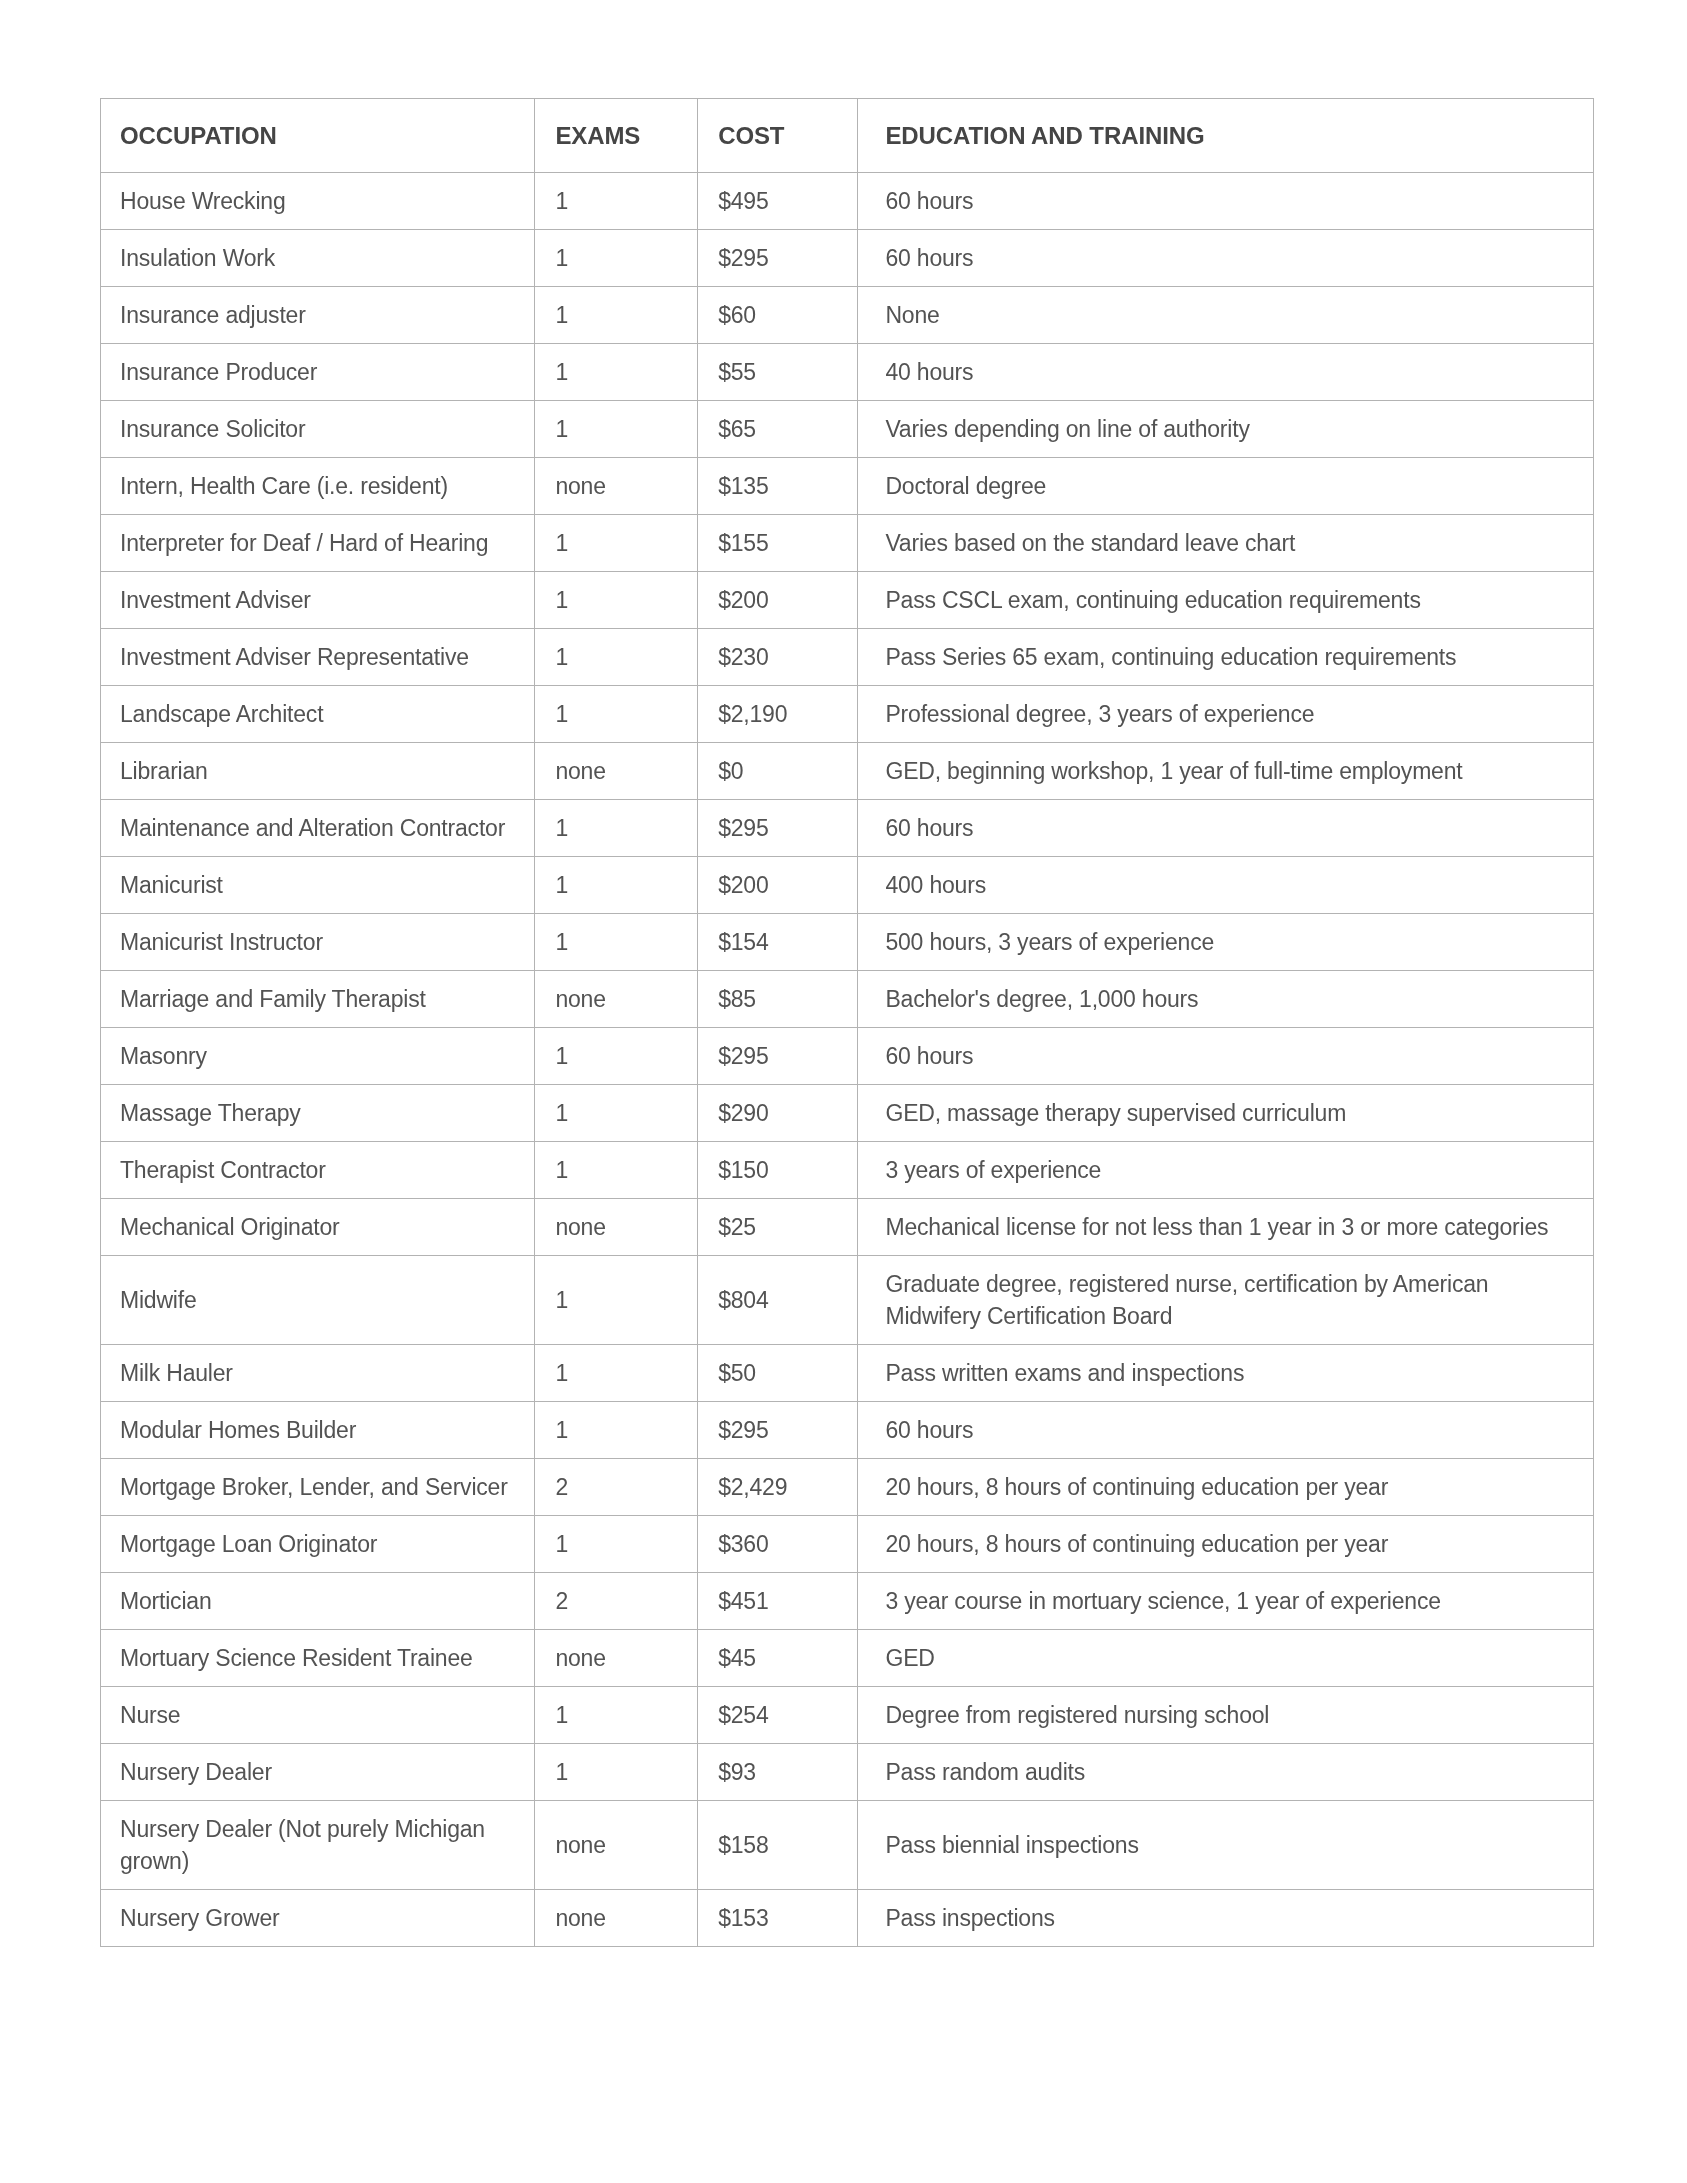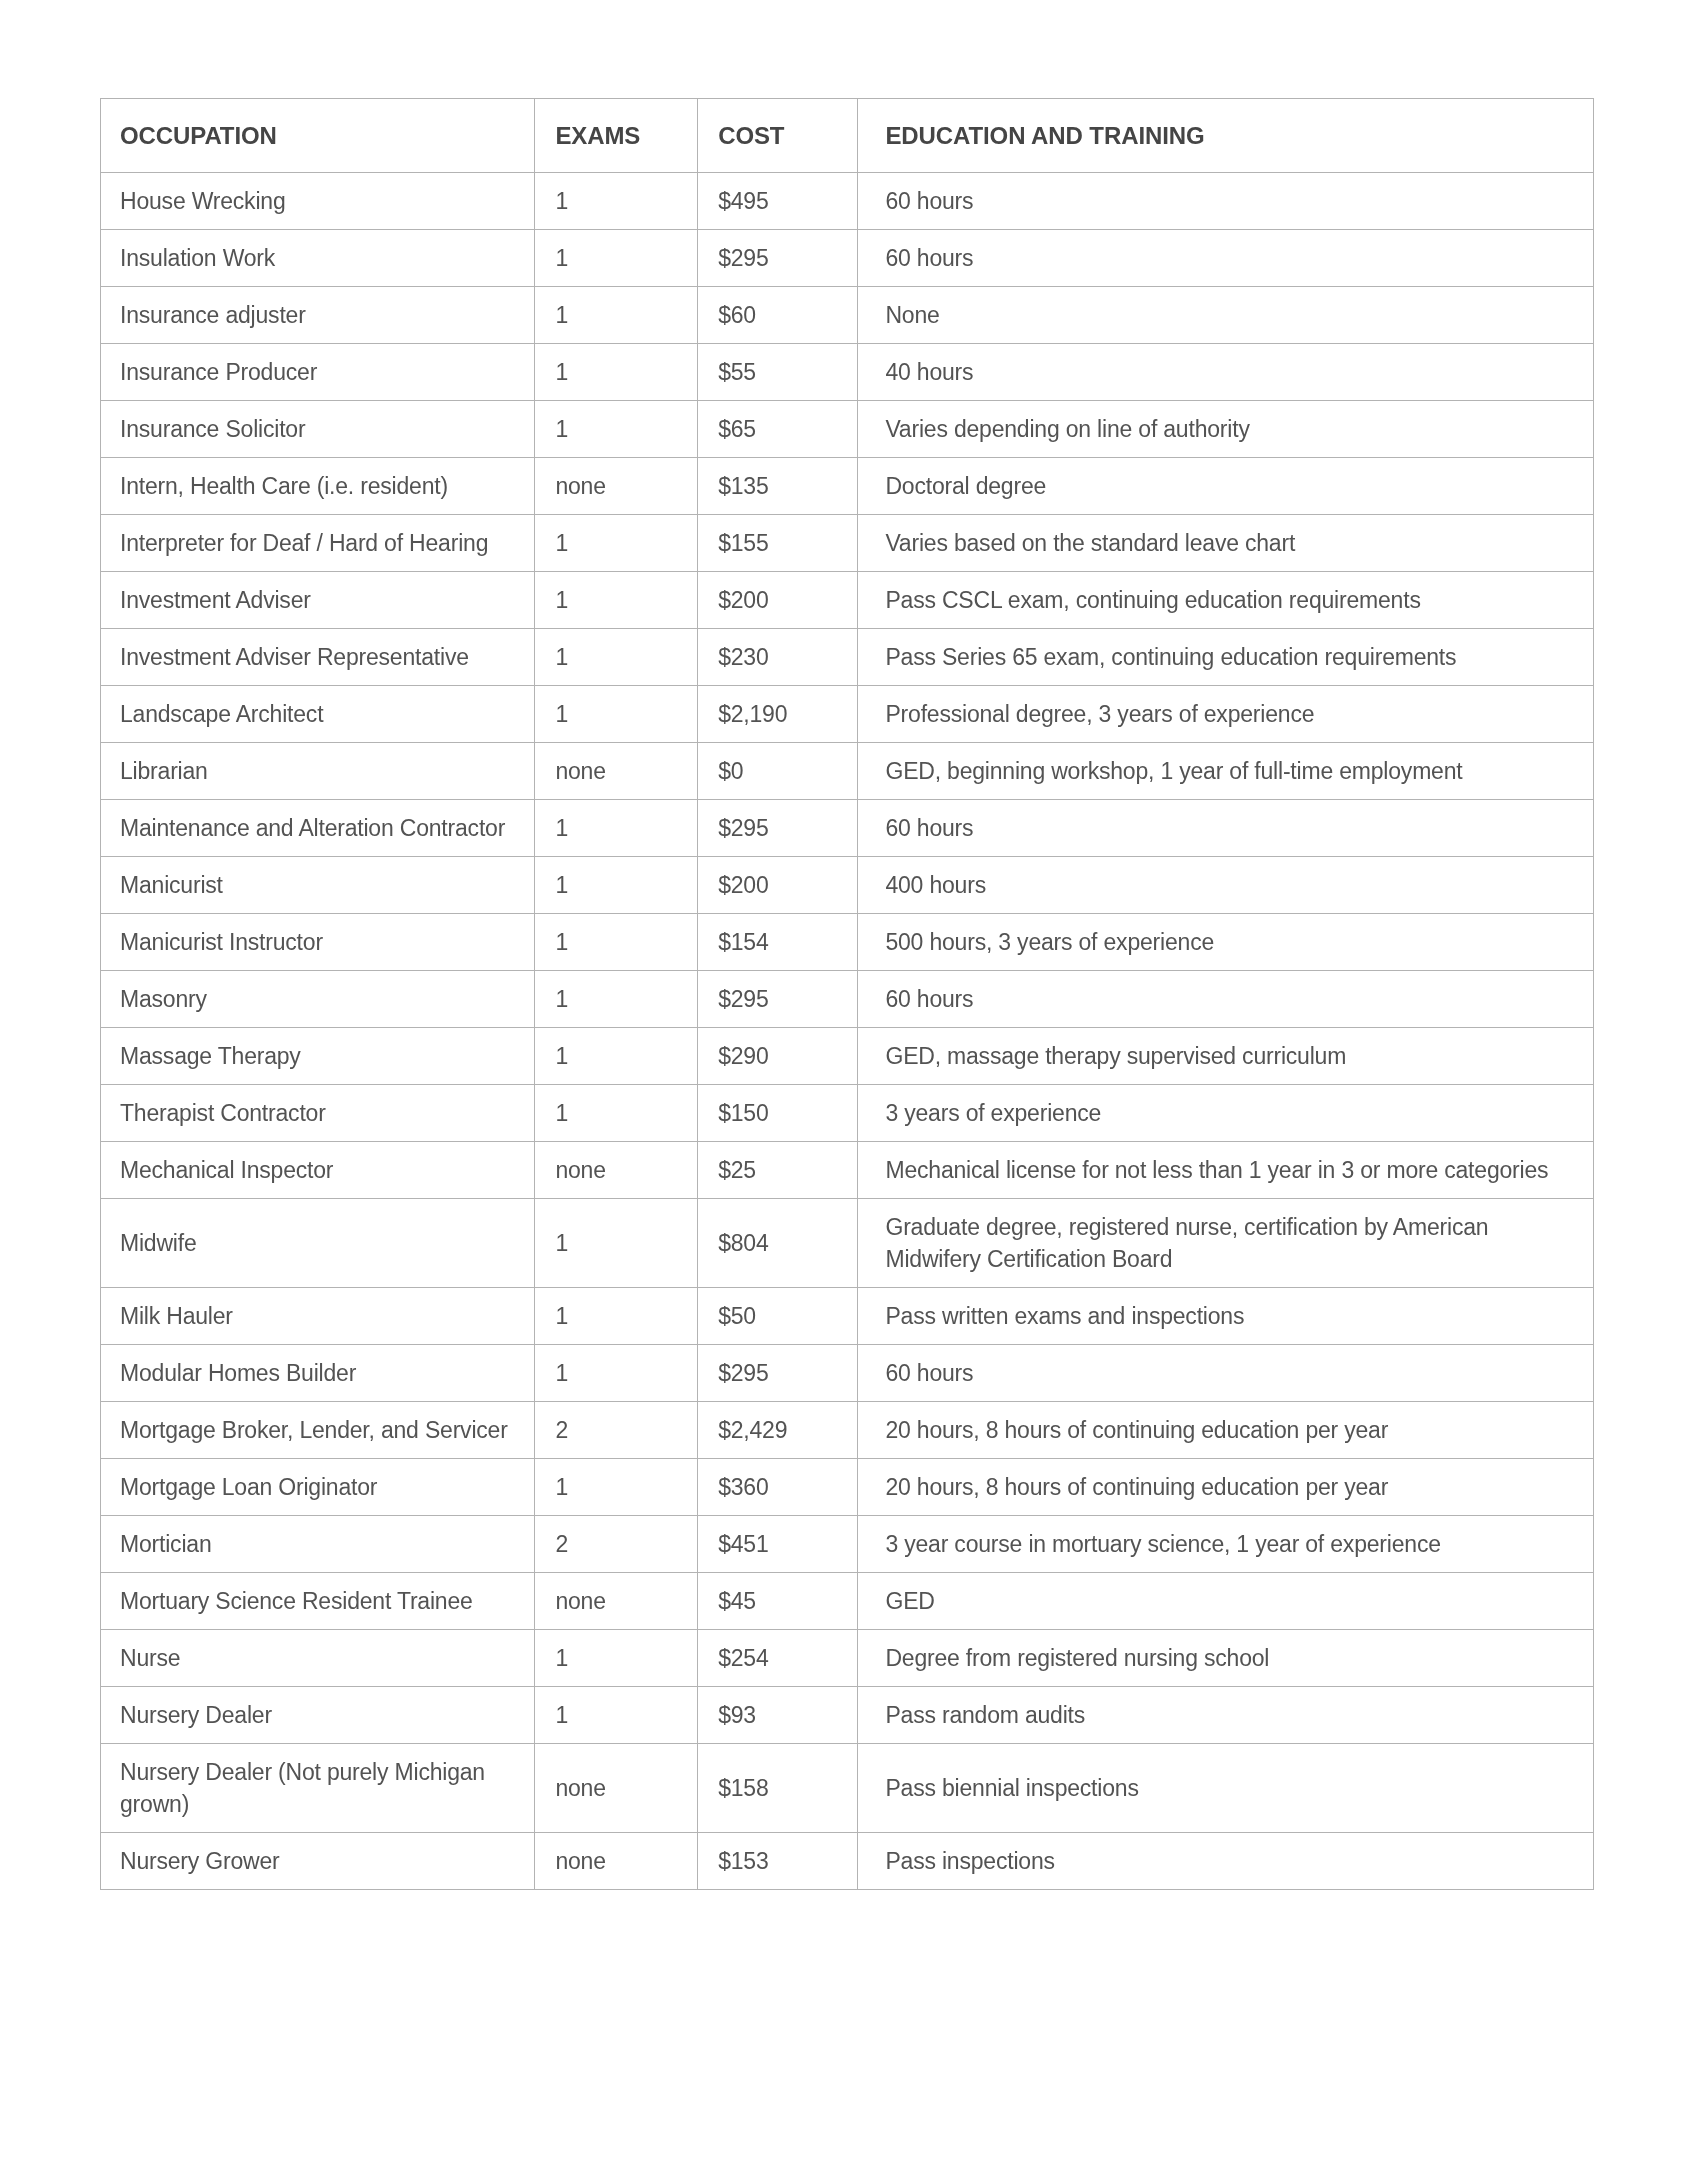--- a/index.html
+++ b/index.html
@@ -161,39 +161,45 @@
           <td class="col-cost">$200</td>
           <td class="col-education">400 hours</td>
         </tr>
         <tr>
           <td class="col-occupation">Manicurist Instructor</td>
           <td class="col-exams">1</td>
           <td class="col-cost">$154</td>
           <td class="col-education">500 hours, 3 years of experience</td>
         </tr>
         <tr>
+          <td class="col-occupation">Marriage and Family Therapist</td>
+          <td class="col-exams">none</td>
+          <td class="col-cost">$85</td>
+          <td class="col-education">Bachelor's degree, 1,000 hours</td>
+        </tr>
+        <tr>
           <td class="col-occupation">Masonry</td>
           <td class="col-exams">1</td>
           <td class="col-cost">$295</td>
           <td class="col-education">60 hours</td>
         </tr>
         <tr>
           <td class="col-occupation">Massage Therapy</td>
           <td class="col-exams">1</td>
           <td class="col-cost">$290</td>
           <td class="col-education">GED, massage therapy supervised curriculum</td>
         </tr>
         <tr>
           <td class="col-occupation">Therapist Contractor</td>
           <td class="col-exams">1</td>
           <td class="col-cost">$150</td>
           <td class="col-education">3 years of experience</td>
         </tr>
         <tr>
-          <td class="col-occupation">Mechanical Inspector</td>
+          <td class="col-occupation">Mechanical Originator</td>
           <td class="col-exams">none</td>
           <td class="col-cost">$25</td>
           <td class="col-education">Mechanical license for not less than 1 year in 3 or more categories</td>
         </tr>
         <tr>
           <td class="col-occupation">Midwife</td>
           <td class="col-exams">1</td>
           <td class="col-cost">$804</td>
           <td class="col-education">Graduate degree, registered nurse, certification by American Midwifery Certification Board</td>
         </tr>

